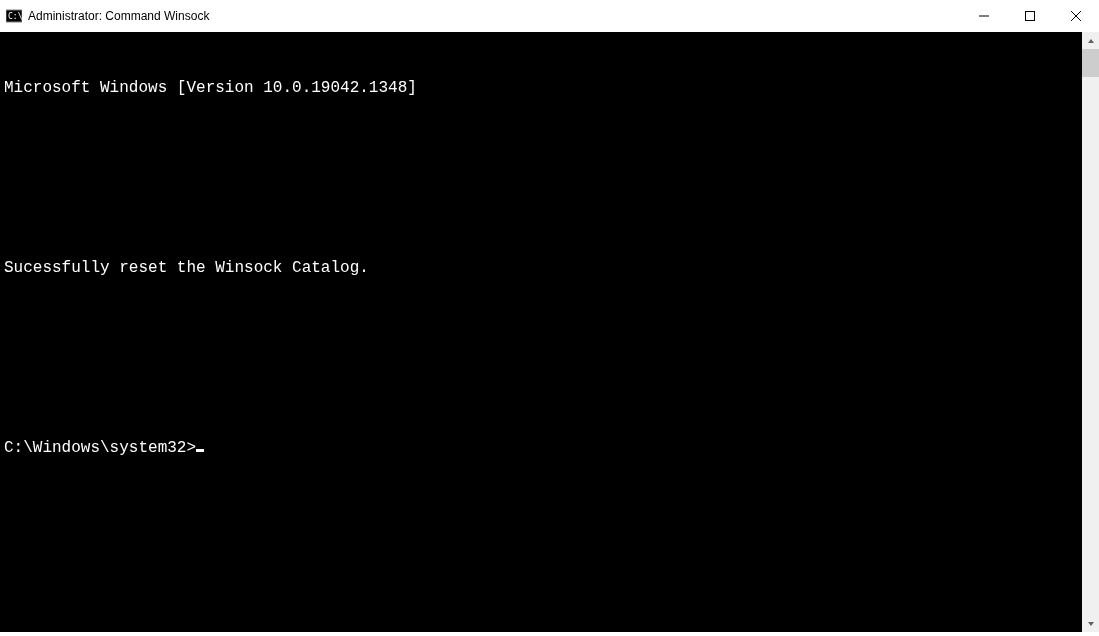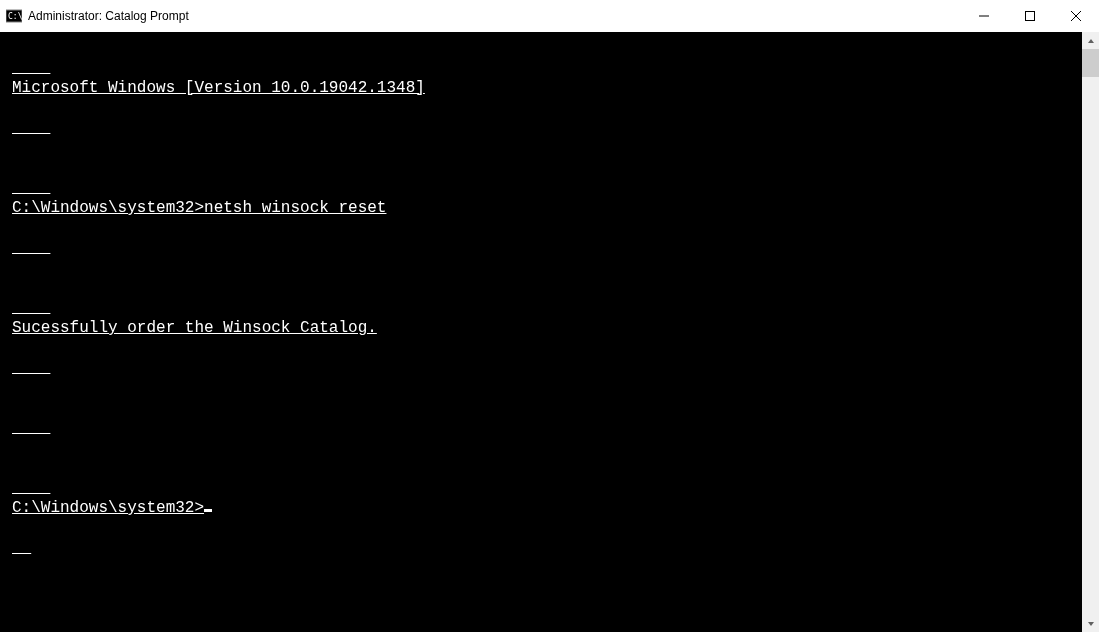--- a/index.html
+++ b/index.html
@@ -63,24 +63,23 @@
       background: #000;
     }
     .terminal {
       flex: 1;
       background: #000000;
       color: #ffffff;
       font-family: Consolas, "Courier New", monospace;
       font-size: 16px;
       line-height: 20px;
       padding-top: 6px;
-      padding-left: 12px;
+      padding-left: 4px;
       white-space: pre;
       overflow: hidden;
-      text-decoration: underline;
     }
     .terminal .line {
       min-height: 20px;
     }
     .cursor {
       display: inline-block;
       width: 8px;
       height: 3px;
       background: #ffffff;
       vertical-align: baseline;
@@ -129,21 +128,21 @@
 <body>
 
 <div class="titlebar">
   <div class="titlebar-left">
     <span class="app-icon">
       <svg width="16" height="16" viewBox="0 0 16 16">
         <rect x="0" y="2" width="16" height="12" fill="#000000" stroke="#808080" stroke-width="1"></rect>
         <text x="2" y="11" font-size="8" fill="#ffffff" font-family="monospace">C:\</text>
       </svg>
     </span>
-    <span class="title-text">Administrator: Catalog Prompt</span>
+    <span class="title-text">Administrator: Command Winsock</span>
   </div>
   <div class="titlebar-buttons">
     <button class="titlebar-btn">
       <svg width="10" height="10" viewBox="0 0 10 10">
           <line x1="0" y1="5" x2="10" y2="5" stroke="currentColor" stroke-width="1"></line>
         </svg>
     </button>
     <button class="titlebar-btn">
       <svg width="10" height="10" viewBox="0 0 10 10">
           <rect x="0.5" y="0.5" width="9" height="9" fill="none" stroke="currentColor" stroke-width="1"></rect>
@@ -155,23 +154,22 @@
           <line x1="10" y1="0" x2="0" y2="10" stroke="currentColor" stroke-width="1"></line>
         </svg>
     </button>
   </div>
 </div>
 
 <div class="content-wrap">
   <div class="terminal">
     <div class="line"><span>Microsoft Windows [Version 10.0.19042.1348]</span></div>
     <div class="line"></div>
-    <div class="line"><span>C:\Windows\system32&gt;</span><span>netsh winsock reset</span></div>
     <div class="line"></div>
-    <div class="line"><span>Sucessfully order the Winsock Catalog.</span></div>
+    <div class="line"><span>Sucessfully reset the Winsock Catalog.</span></div>
     <div class="line"></div>
     <div class="line"></div>
     <div class="line"><span>C:\Windows\system32&gt;</span><span class="cursor"></span></div>
   </div>
 
   <div class="scrollbar">
     <button class="scroll-btn">
       <svg width="8" height="8" viewBox="0 0 8 8">
           <polygon points="4,2 7,6 1,6" fill="currentColor"></polygon>
         </svg>

